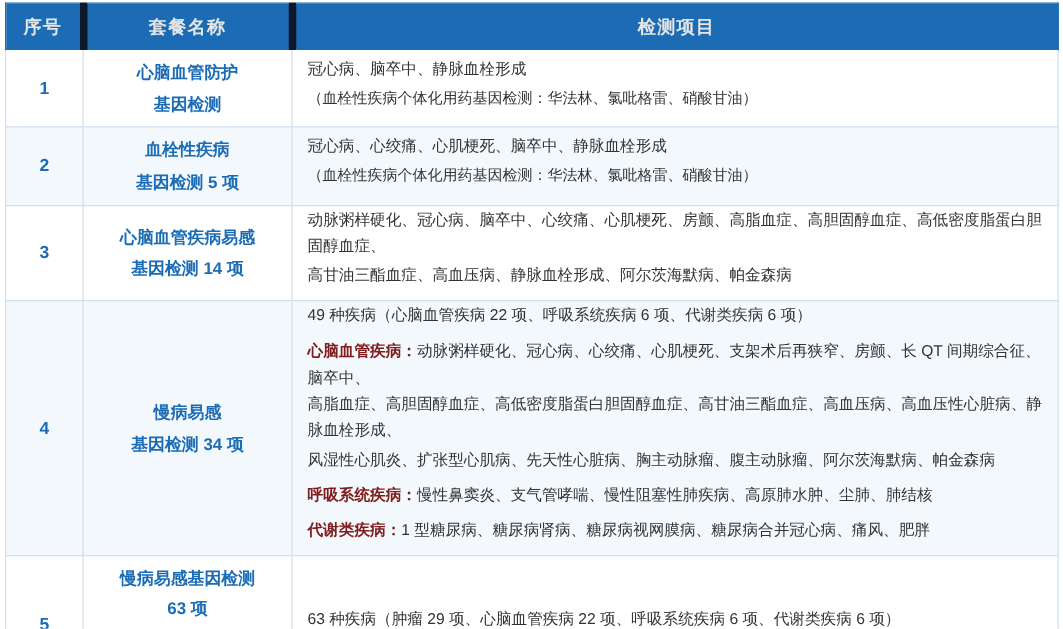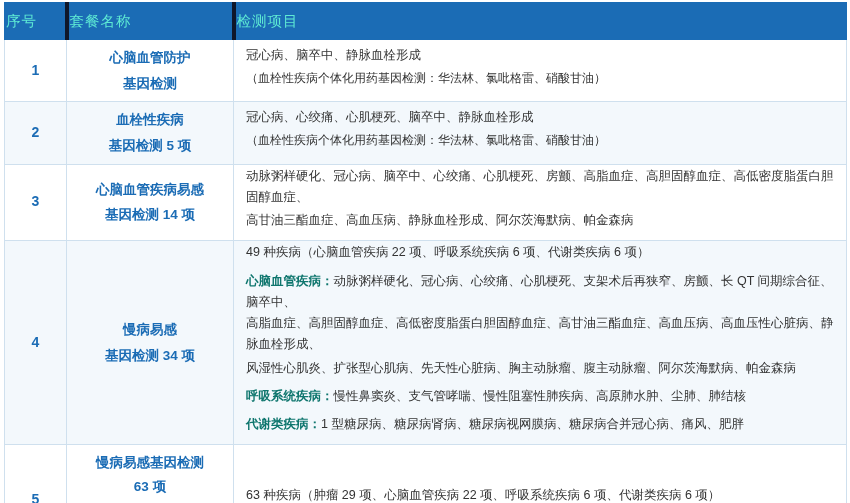--- a/index.html
+++ b/index.html
@@ -23,31 +23,31 @@
     border-collapse: collapse;
     width: 842px;
     table-layout: fixed;
   }
   table.pkg-table col.c-no { width: 62px; }
   table.pkg-table col.c-name { width: 167px; }
   table.pkg-table col.c-items { width: 613px; }
 
   thead th {
     background: #1b6cb5;
-    color: #5eead4;
+    color: #e5e5e5;
     font-size: 14.5px;
-    font-weight: normal;
+    font-weight: bold;
     letter-spacing: 1px;
     height: 34px;
     border: 1px solid #1b6cb5;
-    text-align: left;
+    text-align: center;
     vertical-align: middle;
   }
   thead th.th-sep {
-    border-left: 4px solid #0f172a;
+    border-left: 6px solid #0f172a;
   }
 
   tbody td {
     border: 1px solid #cfe0ee;
     vertical-align: middle;
     font-size: 12.5px;
     line-height: 1.7;
   }
   tbody tr.odd td { background: #ffffff; }
   tbody tr.even td { background: #f3f8fc; }
@@ -70,21 +70,21 @@
     padding: 1px 10px 9px 12px;
     color: #333333;
   }
   .line { margin: 0; }
   .line + .line { margin-top: 2px; }
   .sub-note { font-size: 12px; }
   .block { margin-top: 7px; }
   .block:first-child { margin-top: 0; }
   .cat {
     font-weight: bold;
-    color: #0f766e;
+    color: #7f1d1d;
   }
   .intro { margin-bottom: 2px; }
 </style>
 </head>
 <body>
 
 <div class="table-wrap">
   <table class="pkg-table">
     <colgroup>
       <col class="c-no">

